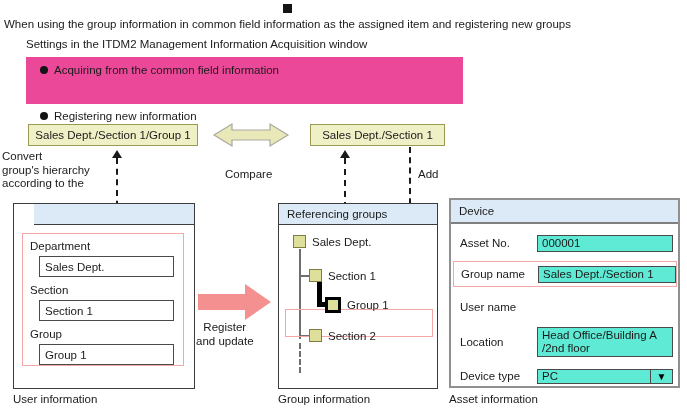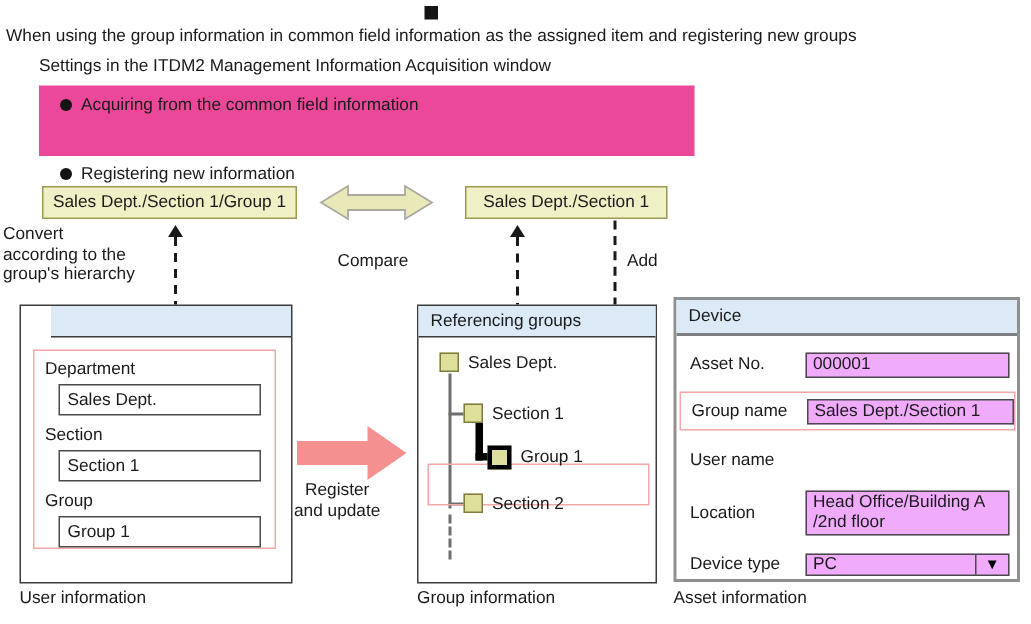--- a/index.html
+++ b/index.html
@@ -231,21 +231,21 @@
   .arow .lbl {
     width: 80px;
     font-size: 11.5px;
     white-space: nowrap;
     padding-left: 3px;
     box-sizing: border-box;
   }
   .arow .val {
     flex: 1;
     border: 1.5px solid #4a4a4a;
-    background: #f0abfc;
+    background: #5eead4;
     font-size: 11.5px;
     padding: 1px 4px;
     box-sizing: border-box;
     line-height: 13px;
     white-space: pre-line;
   }
   #arow-asset    { top: 31px; height: 24px; }
   #arow-group    { top: 61px; height: 26px;
                    border: 1px solid #f4a7a7; left: 2px; width: 224px; padding-left: 4px; }
   #arow-user     { top: 95px; height: 24px; }
@@ -292,22 +292,22 @@
 <div class="abs chip" id="chip-right">Sales Dept./Section 1</div>
 
 <div class="abs" id="compare-arrow">
   <svg width="78" height="26" viewBox="0 0 78 26">
     <polygon points="2,13 20,2 20,8 58,8 58,2 76,13 58,24 58,18 20,18 20,24" fill="#e8e8b8" stroke="#a9a9a0" stroke-width="1.2"></polygon>
   </svg>
 </div>
 
 <div class="abs" id="convert-text">
   <div>Convert</div>
+  <div>group's hierarchy</div>
   <div>according to the</div>
-  <div>group's hierarchy</div>
 </div>
 
 <div class="abs" id="compare-text">Compare</div>
 
 <div class="abs" id="add-text">Add</div>
 
 <div class="abs" id="register-text">
   <div>Register</div>
   <div>and update</div>
 </div>

